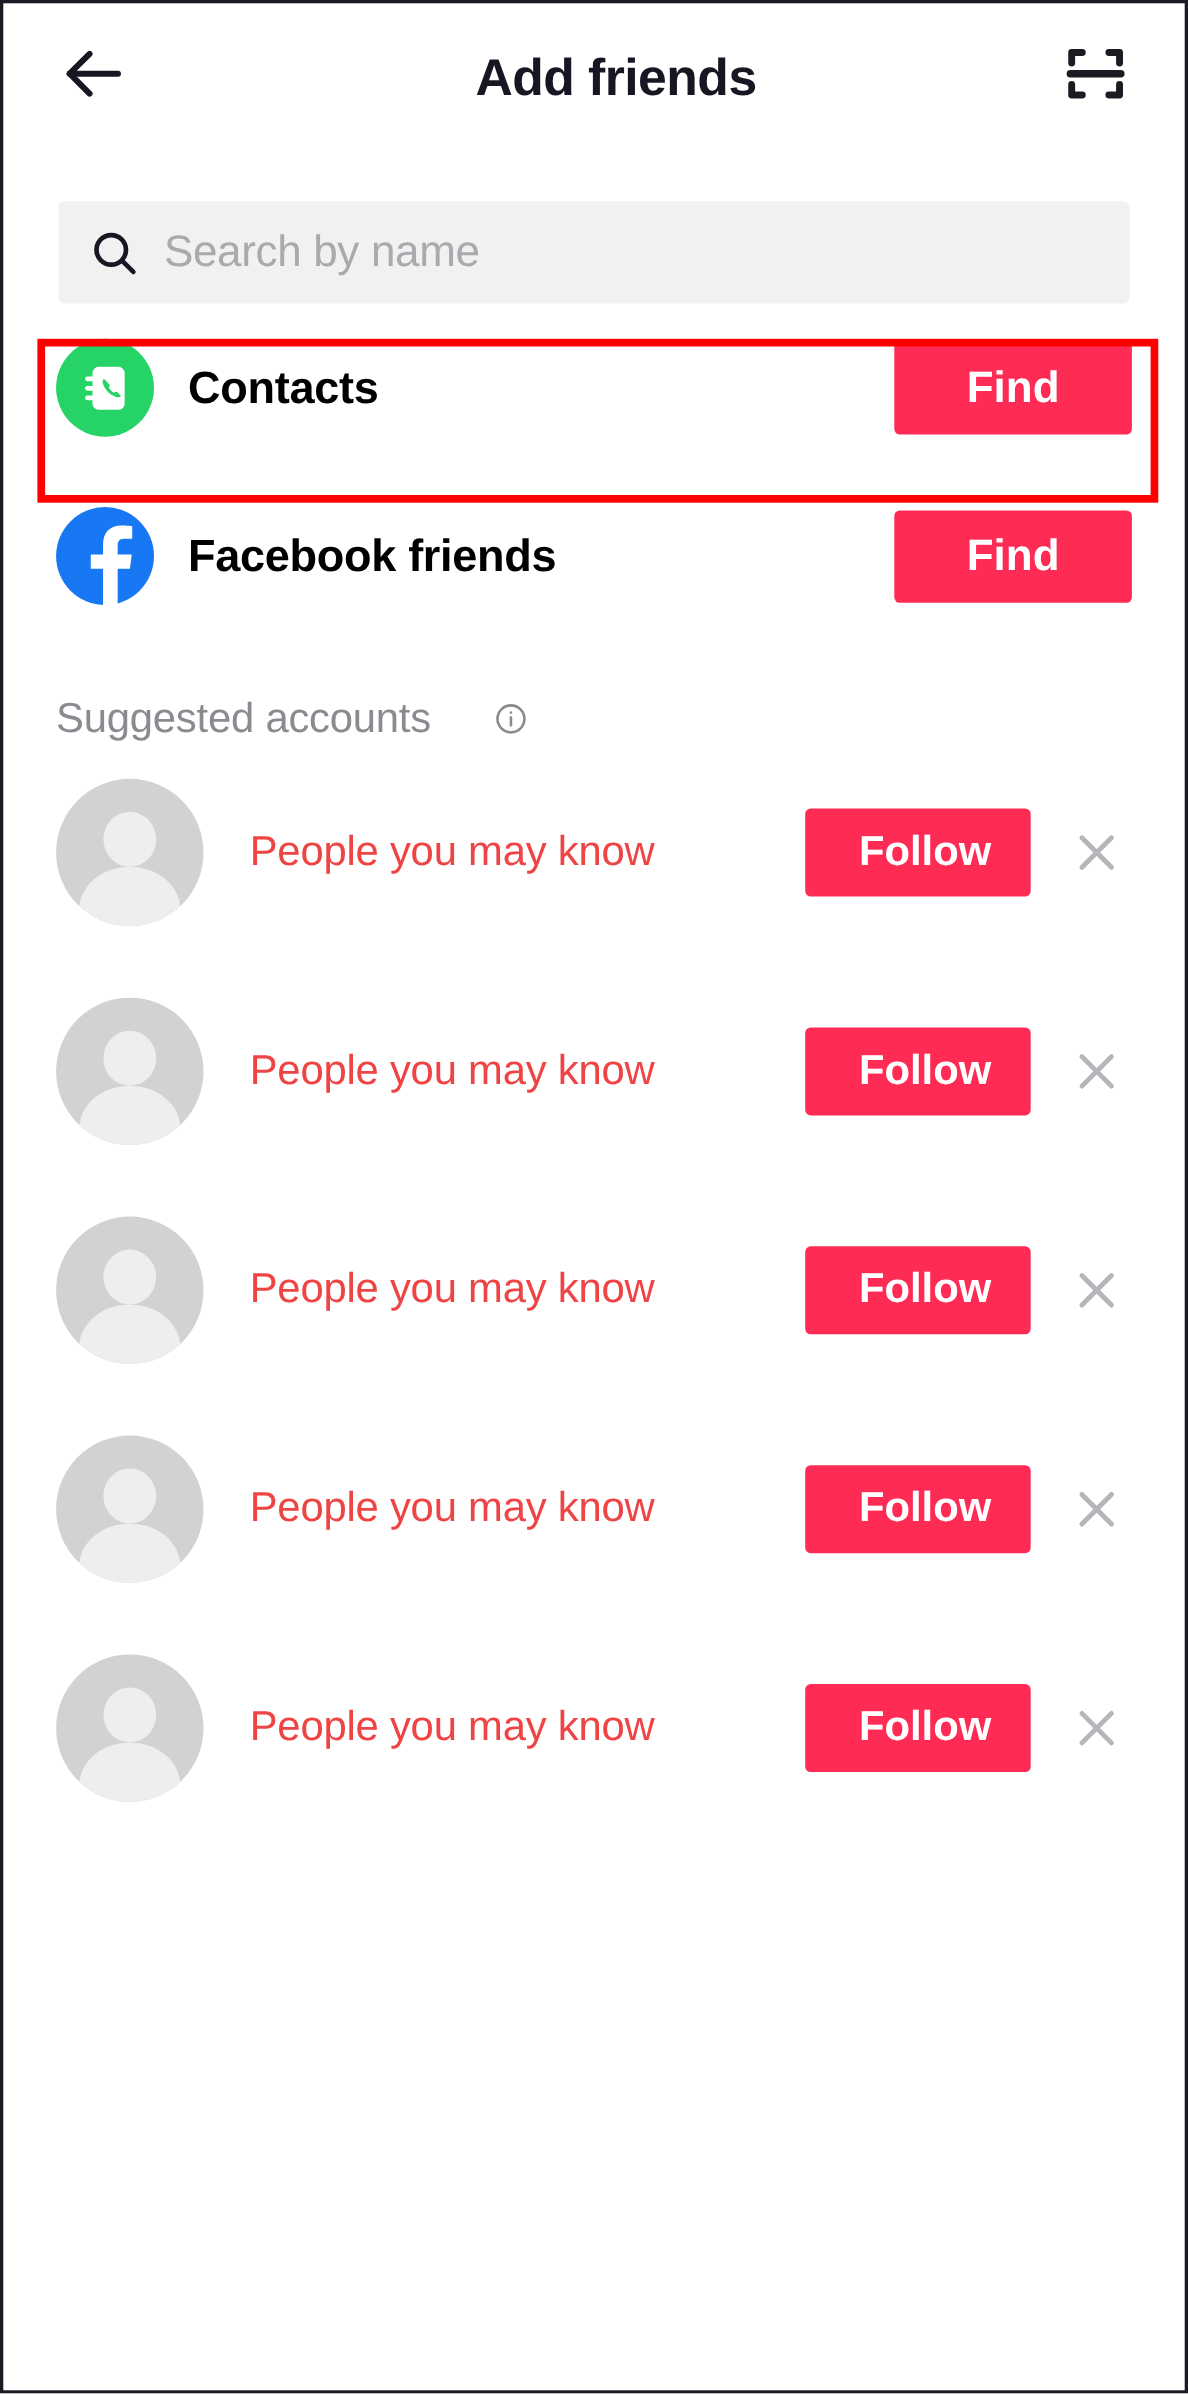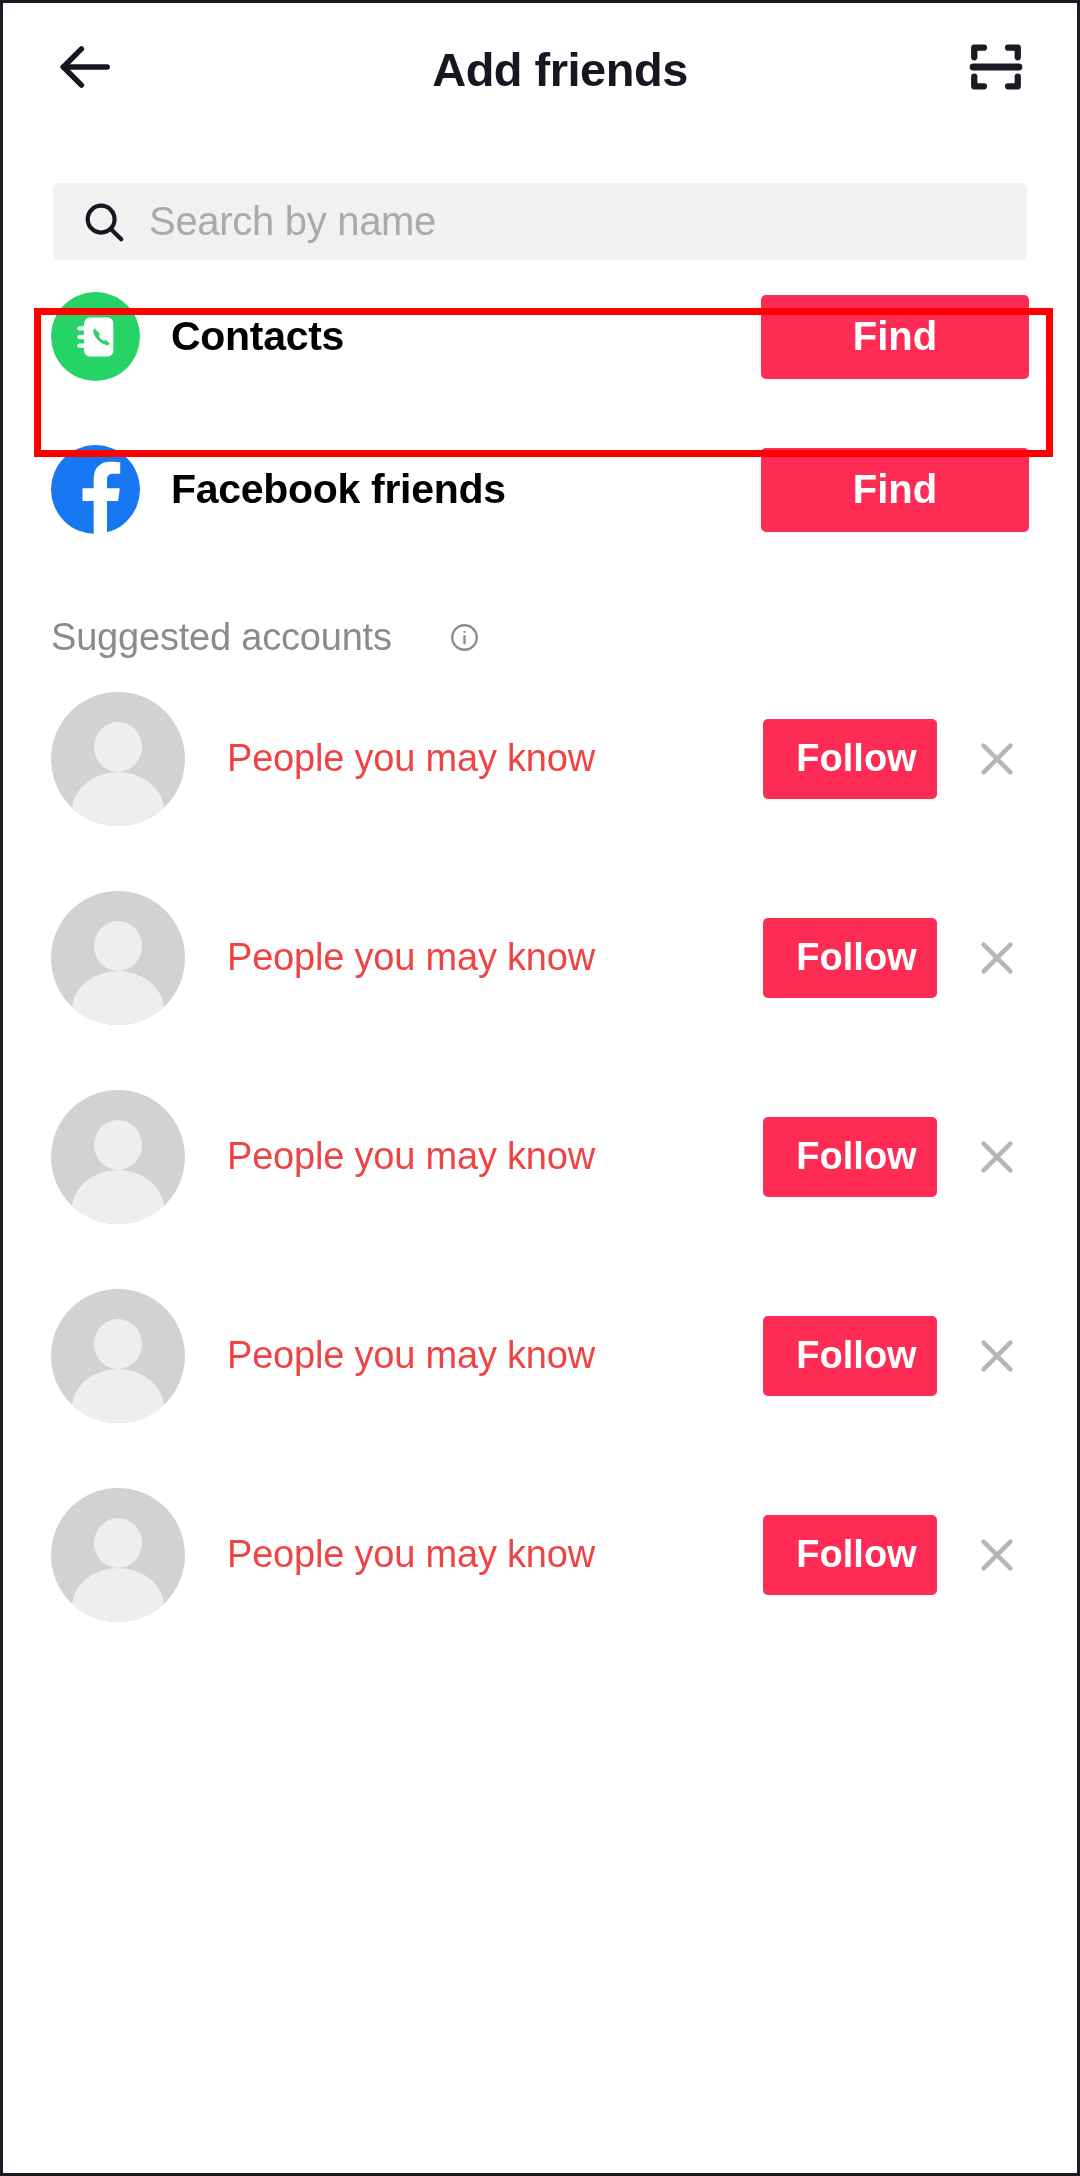--- a/index.html
+++ b/index.html
@@ -57,21 +57,21 @@
     align-items: center;
     justify-content: center;
     cursor: pointer;
     flex: 0 0 auto;
     z-index: 2;
   }
 
   
   .search-wrap {
     margin: 48px 50px 0 50px;
-    height: 77px;
+    height: 93px;
     background: #f1f1f2;
     border-radius: 6px;
     display: flex;
     align-items: center;
     padding: 0 28px;
     cursor: text;
   }
   .search-icon { flex: 0 0 auto; display:flex; align-items:center; }
   .search-ph {
     margin-left: 22px;
@@ -101,21 +101,21 @@
   }
   .src-label {
     margin-left: 31px;
     font-size: 41px;
     font-weight: bold;
     color: #000000;
     letter-spacing: -0.3px;
   }
   .find-btn {
     margin-left: auto;
-    width: 268px;
+    width: 216px;
     height: 84px;
     background: #fe2c55;
     border-radius: 5px;
     color: #ffffff;
     font-size: 40px;
     font-weight: bold;
     display: flex;
     align-items: center;
     justify-content: center;
     cursor: pointer;
@@ -183,21 +183,21 @@
   }
   .sug-name {
     margin-left: 42px;
     font-size: 38px;
     color: #ef4444;
     letter-spacing: -0.2px;
     white-space: nowrap;
   }
   .follow-btn {
     margin-left: auto;
-    width: 174px;
+    width: 205px;
     height: 80px;
     background: #fe2c55;
     border-radius: 5px;
     color: #ffffff;
     font-size: 38px;
     font-weight: bold;
     display: flex;
     align-items: center;
     justify-content: center;
     cursor: pointer;

